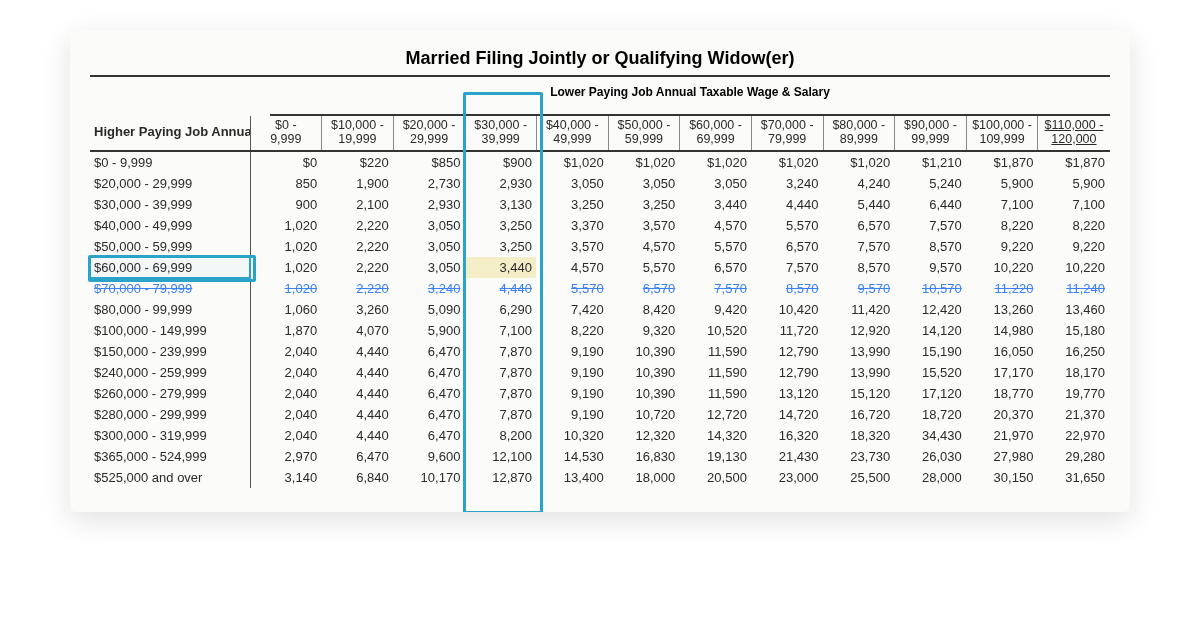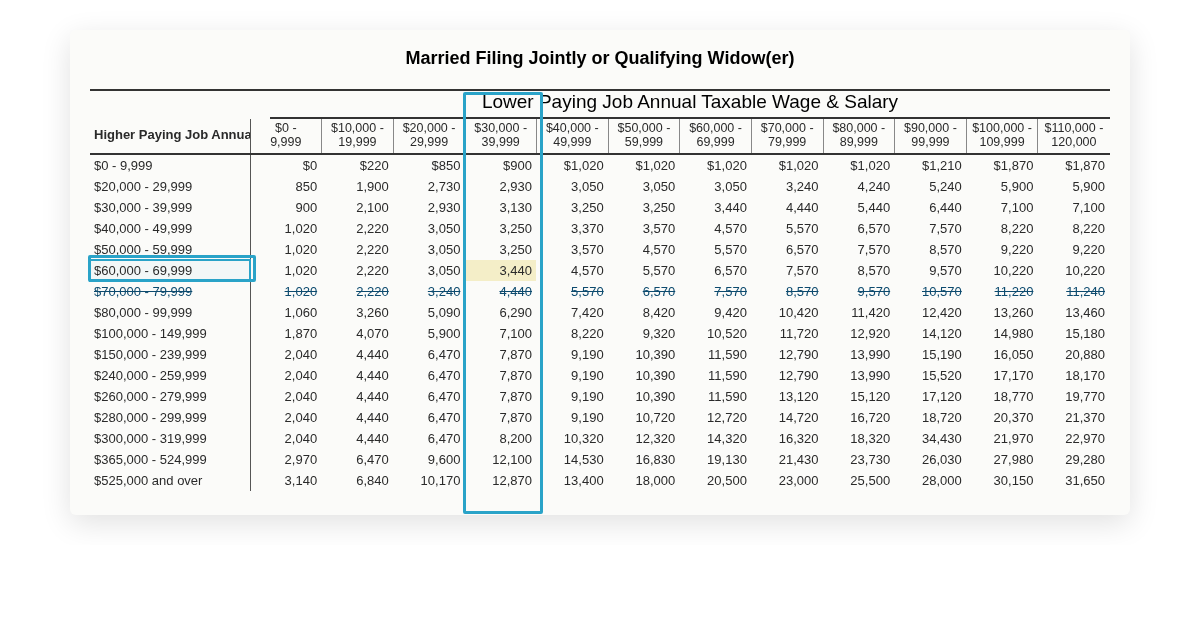--- a/index.html
+++ b/index.html
@@ -18,30 +18,30 @@
     box-shadow: 0 8px 30px rgba(0,0,0,0.12);
     padding: 18px 20px 24px 20px;
     position: relative;
     overflow: hidden;
   }
   .bigtitle {
     text-align: center;
     font-weight: bold;
     font-size: 18px;
     border-bottom: 2px solid #333;
-    padding-bottom: 20px;
-    margin-bottom: 0;
+    padding-bottom: 6px;
+    margin-bottom: 8px;
   }
   .subtitle {
     text-align: center;
-    font-weight: normal;
-    font-size: 19px;
+    font-weight: bold;
+    font-size: 12px;
     border-bottom: 2px solid #333;
     margin-left: 180px;
-    padding-bottom: 4px;
+    padding-bottom: 15px;
   }
   table {
     border-collapse: collapse;
     width: 100%;
     font-size: 13px;
     table-layout: fixed;
   }
   th, td {
     padding: 3px 4px;
     text-align: right;
@@ -55,21 +55,21 @@
     white-space: nowrap;
   }
   thead th.colhdr {
     text-align: center;
     font-weight: normal;
     line-height: 1.1;
     border-bottom: 2px solid #333;
     border-right: 1px solid #888;
     font-size: 12.5px;
   }
-  thead th.colhdr:last-child { border-right: none; }
+  thead th.colhdr:last-child { border-right: none; text-decoration: underline; }
   thead th.rowhdr {
     font-weight: bold;
     font-size: 13px;
     line-height: 1.15;
     border-bottom: 2px solid #333;
     vertical-align: middle;
   }
   tbody td { border-right: 1px solid transparent; }
   .hl-row td.rowhdr {
     outline: 2px solid #2AA3C8;
@@ -86,21 +86,21 @@
     border: 3px solid #2AA3C8;
     border-radius: 2px;
     pointer-events: none;
   }
   .row-overlay {
     position: absolute;
     border: 3px solid #2AA3C8;
     border-radius: 2px;
     pointer-events: none;
   }
-  .struck { text-decoration: line-through; color: #0c4a6e; }
+  .struck { text-decoration: line-through; color: #3b82f6; }
 </style>
 </head>
 <body>
 
 <div class="card">
   <div class="bigtitle">Married Filing Jointly or Qualifying Widow(er)</div>
   <div class="subtitle">Lower Paying Job Annual Taxable Wage &amp; Salary</div>
 
   <table>
     <colgroup>
@@ -266,21 +266,21 @@
           <td>4,440</td>
           <td>6,470</td>
           <td>7,870</td>
           <td>9,190</td>
           <td>10,390</td>
           <td>11,590</td>
           <td>12,790</td>
           <td>13,990</td>
           <td>15,190</td>
           <td>16,050</td>
-          <td>20,880</td>
+          <td>16,250</td>
         </tr>
         <tr>
           <td class="rowhdr">$240,000 - 259,999</td>
           <td>2,040</td>
           <td>4,440</td>
           <td>6,470</td>
           <td>7,870</td>
           <td>9,190</td>
           <td>10,390</td>
           <td>11,590</td>

